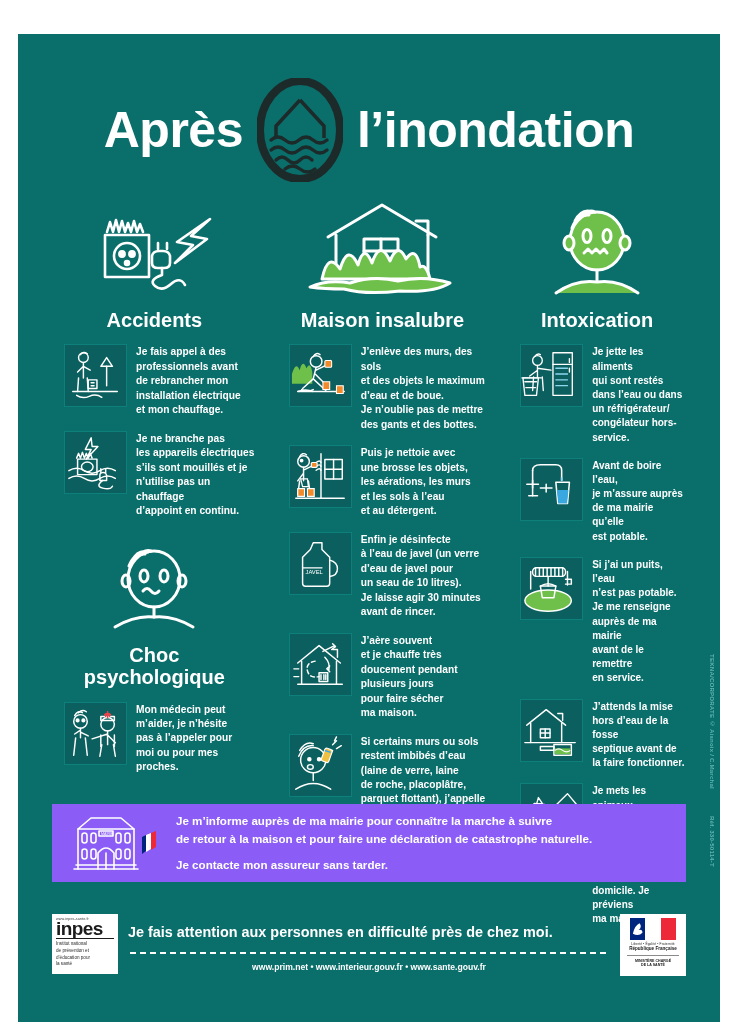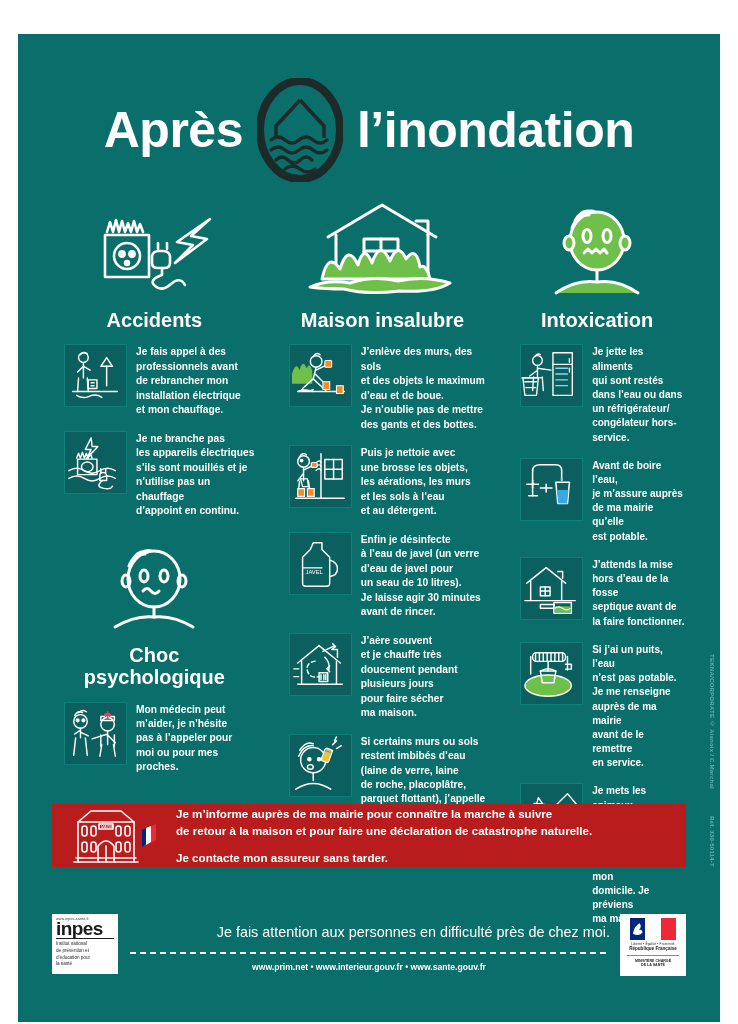--- a/index.html
+++ b/index.html
@@ -94,22 +94,22 @@
     white-space: pre-line;
   }
   .col-right .item-text { font-size: 10px; }
 
   
   .banner {
     position: absolute;
     left: 34px;
     top: 770px;
     width: 634px;
-    height: 63px;
-    background: #b91c1c;
+    height: 78px;
+    background: #8b5cf6;
     display: flex;
     align-items: center;
     padding: 0 16px;
     gap: 12px;
   }
   .banner-icons { display: flex; align-items: center; flex: 0 0 auto; }
   .banner-text { color: #ffffff; font-size: 11.6px; font-weight: bold; line-height: 1.5; }
   .banner-text .l2 { margin-top: 9px; }
 
   
@@ -132,21 +132,21 @@
   .inpes-url { font-size: 3.7px; color: #3a3a3a; letter-spacing: .1px; }
   .inpes-word {
     font-size: 19px; font-weight: bold; color: #1b1b1b;
     line-height: .92; letter-spacing: -0.6px; margin-top: -1px;
   }
   .inpes-rule { height: 1px; background: #1b1b1b; margin: 1px 0 2px 0; }
   .inpes-sub { font-size: 4.6px; color: #2a2a2a; line-height: 1.42; }
 
   .footer-center { flex: 1 1 auto; padding-top: 10px; }
   .footer-slogan {
-    color: #ffffff; font-size: 14.4px; font-weight: normal; text-align: right;
+    color: #ffffff; font-size: 14.4px; font-weight: bold; text-align: left;
   }
   .dots {
     margin: 11px 0 7px 0; height: 4px;
     background-image: radial-gradient(#ffffff 42%, transparent 44%);
     background-size: 10px 4px;
     background-repeat: repeat-x;
   }
   .footer-urls {
     color: #ffffff; font-size: 8.6px; font-weight: bold; text-align: center;
   }
@@ -532,61 +532,61 @@
         </div>
         <div class="item-text">Avant de boire l’eau,
 je m’assure auprès
 de ma mairie qu’elle
 est potable.</div>
       </div>
 
       <div class="item">
         <div class="thumb">
           <svg viewBox="0 0 63 63">
+            <ellipse cx="28" cy="44" rx="24" ry="11" fill="#6fc04a" stroke="#ffffff" stroke-width="1.5"></ellipse>
+            <g fill="none" stroke="#ffffff" stroke-width="1.5" stroke-linecap="round" stroke-linejoin="round">
+              <rect x="12" y="10" width="34" height="9" rx="4"></rect>
+              <path d="M15 10 v9 M19 10 v9 M23 10 v9 M27 10 v9 M31 10 v9 M35 10 v9 M39 10 v9 M43 10 v9"></path>
+              <path d="M10 14 v18 M48 14 v14"></path>
+              <path d="M46 22 h6 v5 h-6"></path>
+              <path d="M28 19 v10"></path>
+              <path d="M20 29 h16 l-2 12 h-12 z"></path>
+              <path d="M20 29 q8 -5 16 0"></path>
+            </g>
+          </svg>
+        </div>
+        <div class="item-text">Si j’ai un puits, l’eau
+n’est pas potable.
+Je me renseigne
+auprès de ma mairie
+avant de le remettre
+en service.</div>
+      </div>
+
+      <div class="item">
+        <div class="thumb">
+          <svg viewBox="0 0 63 63">
             <g fill="none" stroke="#ffffff" stroke-width="1.5" stroke-linecap="round" stroke-linejoin="round">
               <path d="M6 26 L26 10 L46 26"></path>
               <path d="M10 24 v20 M42 24 v20"></path>
               <path d="M38 14 h5 v7"></path>
               <rect x="20" y="30" width="10" height="9"></rect>
               <path d="M25 30 v9 M20 34 h10"></path>
               <path d="M4 44 h52"></path>
               <path d="M20 48 h14 v4 h-14 z"></path>
               <rect x="34" y="46" width="18" height="11"></rect>
             </g>
             <path d="M35 50 h16 v6 h-16z" fill="#6fc04a"></path>
             <path d="M35 52 q4 -3 8 0 t8 0" fill="none" stroke="#ffffff" stroke-width="1.2"></path>
           </svg>
         </div>
         <div class="item-text">J’attends la mise
 hors d’eau de la fosse
 septique avant de
 la faire fonctionner.</div>
-      </div>
-
-      <div class="item">
-        <div class="thumb">
-          <svg viewBox="0 0 63 63">
-            <ellipse cx="28" cy="44" rx="24" ry="11" fill="#6fc04a" stroke="#ffffff" stroke-width="1.5"></ellipse>
-            <g fill="none" stroke="#ffffff" stroke-width="1.5" stroke-linecap="round" stroke-linejoin="round">
-              <rect x="12" y="10" width="34" height="9" rx="4"></rect>
-              <path d="M15 10 v9 M19 10 v9 M23 10 v9 M27 10 v9 M31 10 v9 M35 10 v9 M39 10 v9 M43 10 v9"></path>
-              <path d="M10 14 v18 M48 14 v14"></path>
-              <path d="M46 22 h6 v5 h-6"></path>
-              <path d="M28 19 v10"></path>
-              <path d="M20 29 h16 l-2 12 h-12 z"></path>
-              <path d="M20 29 q8 -5 16 0"></path>
-            </g>
-          </svg>
-        </div>
-        <div class="item-text">Si j’ai un puits, l’eau
-n’est pas potable.
-Je me renseigne
-auprès de ma mairie
-avant de le remettre
-en service.</div>
       </div>
 
       <div class="item">
         <div class="thumb">
           <svg viewBox="0 0 63 63">
             <g fill="none" stroke="#ffffff" stroke-width="1.4" stroke-linecap="round" stroke-linejoin="round">
               <path d="M36 22 L48 10 L58 22"></path>
               <path d="M38 21 v14 M56 21 v14"></path>
               <rect x="44" y="26" width="8" height="6"></rect>
               <path d="M48 26 v6"></path>

